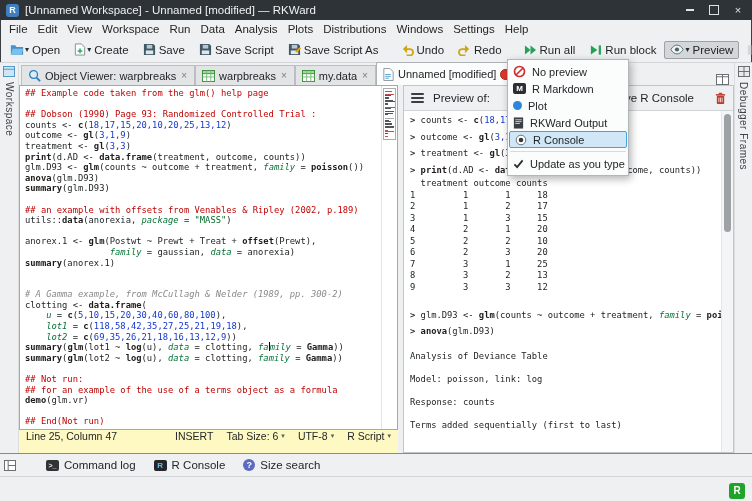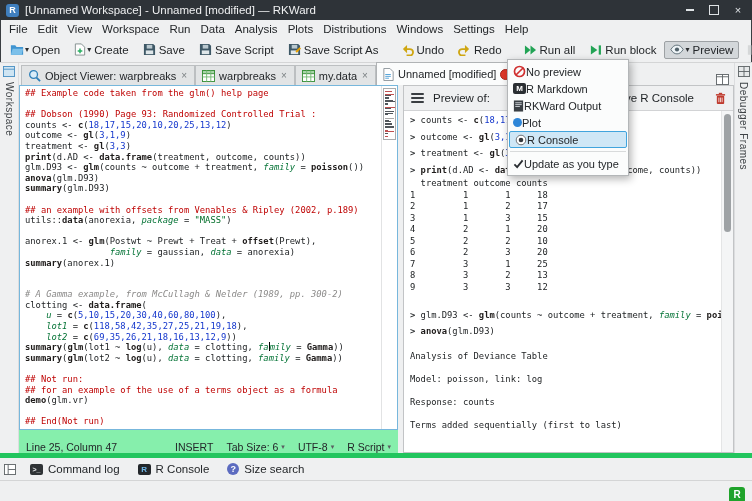--- a/index.html
+++ b/index.html
@@ -70,21 +70,21 @@
 
   .tk-p{color:#1b1e20;}
   .tk-c1{color:#bf0303;}
   .tk-c2{color:#8b8a89;font-style:italic;}
   .tk-f{color:#1f1c1b;font-weight:bold;}
   .tk-n{color:#1336cc;}
   .tk-s{color:#006e28;}
   .tk-a{color:#067437;font-style:italic;}
   .tk-pr{color:#2c2f31;font-weight:bold;}
 
-  .editor-status{height:23px;display:flex;align-items:flex-end;font-size:10.5px;padding:0 7px;background:#86efac;}
+  .editor-status{height:23px;display:flex;align-items:flex-start;font-size:10.5px;padding:0 7px;background:#fef9c3;}
   .st-right{margin-left:auto;display:flex;align-items:center;gap:13px;}
   .st-item{display:flex;align-items:center;gap:3px;white-space:nowrap;}
   .st-caret{font-size:7px;color:#5a5e61;}
 
   .splitter{width:5px;}
 
   
   .preview-col{flex:1;display:flex;flex-direction:column;border:1px solid #c2c4c6;background:#fff;min-width:0;}
   .preview-header{height:24px;background:#eff0f1;border-bottom:1px solid #d2d3d5;display:flex;
     align-items:center;padding:0 7px;gap:9px;font-size:11.5px;}
@@ -94,34 +94,34 @@
   .console-wrap{flex:1;position:relative;overflow:hidden;min-height:0;}
   .console{position:absolute;inset:0 11px 0 0;padding:4px 0 0 6px;font-family:"DejaVu Sans Mono",monospace;
     font-size:8.8px;line-height:11.5px;white-space:pre;overflow:hidden;}
   .cn-line{min-height:11.5px;}
   .cn-cmd{margin:5px 0 2px 0;}
   .cn-cmd.first{margin-top:0;}
   .vscroll{position:absolute;top:0;right:0;bottom:0;width:11px;background:#f4f5f6;border-left:1px solid #e4e5e6;}
   .vthumb{position:absolute;top:3px;left:2px;width:7px;height:118px;background:#9ea2a5;border-radius:4px;}
 
   
-  .bottom-tools{height:22px;background:#eff0f1;border-top:5px solid #22c55e;display:flex;
-    align-items:center;padding:0 4px;gap:10px;font-size:11.5px;}
+  .bottom-tools{height:22px;background:#eff0f1;border-top:1px solid #22c55e;display:flex;
+    align-items:center;padding:0 4px;gap:26px;font-size:11.5px;}
   .bt-btn{display:flex;align-items:center;gap:5px;padding:1px 4px;border-radius:2px;}
 
   
   .statusbar{height:27px;background:#eff0f1;border-top:1px solid #d4d5d6;display:flex;
     align-items:center;padding:0 7px;font-size:11px;color:#26282a;}
   .badge-r{margin-left:auto;width:16px;height:16px;background:#1fa32b;border-radius:3px;color:#fff;
     font-weight:bold;font-size:10px;display:flex;align-items:center;justify-content:center;}
 
   
   .preview-menu{position:absolute;left:507px;top:59px;width:120px;background:#fbfcfc;
     border:1px solid #b3b6b8;box-shadow:2px 3px 8px rgba(0,0,0,.3);padding:3px 0;z-index:50;font-size:11px;}
-  .pm-item{display:flex;align-items:center;gap:0;height:17px;padding:0 8px 0 5px;white-space:nowrap;}
+  .pm-item{display:flex;align-items:center;gap:6px;height:17px;padding:0 8px 0 5px;white-space:nowrap;}
   .pm-item.hl{background:#cfe7f6;border:1px solid #41a4dd;border-radius:2px;margin:0 1px;height:15px;}
   .pm-sep{height:1px;background:#d8dadb;margin:3px 2px;}
   .dot-blue{width:9px;height:9px;border-radius:50%;background:#2e86d8;display:inline-block;}
   .ic-md{width:13px;height:11px;background:#2b2f33;color:#fff;font-size:8px;font-weight:bold;
     border-radius:2px;display:inline-flex;align-items:center;justify-content:center;}
   .ic-term{width:13px;height:11px;background:#2f3336;color:#e8eaec;font-size:7px;font-weight:bold;
     border-radius:2px;display:inline-flex;align-items:center;justify-content:center;}
   .ic-rterm{width:13px;height:11px;background:#23272b;color:#6fb7e8;font-size:8px;font-weight:bold;
     border-radius:2px;display:inline-flex;align-items:center;justify-content:center;}
   .ic-help{width:12px;height:12px;background:#5c6bc0;color:#fff;border-radius:50%;font-size:9px;
@@ -495,33 +495,33 @@
       <span class="pm-label">No preview</span>
     </div>
     <div class="pm-item">
       <span class="ic">
         <span class="ic-md">M</span>
       </span>
       <span class="pm-label">R Markdown</span>
     </div>
     <div class="pm-item">
       <span class="ic">
+        <span class="dot-blue"></span>
+      </span>
+      <span class="pm-label">Plot</span>
+    </div>
+    <div class="pm-item">
+      <span class="ic">
         <svg width="11" height="12" viewBox="0 0 11 13">
           <rect x="0.5" y="0.5" width="10" height="12" fill="#3a3f44"></rect>
           <path d="M2 3h7M2 5h7M2 7h5" stroke="#cfd4d8"></path>
         </svg>
       </span>
       <span class="pm-label">RKWard Output</span>
     </div>
-    <div class="pm-item">
-      <span class="ic">
-        <span class="dot-blue"></span>
-      </span>
-      <span class="pm-label">Plot</span>
-    </div>
     <div class="pm-item hl">
       <span class="ic">
         <svg width="12" height="12" viewBox="0 0 12 12">
           <circle cx="6" cy="6" r="4.8" fill="#fff" stroke="#707478"></circle>
           <circle cx="6" cy="6" r="2.3" fill="#34383c"></circle>
         </svg>
       </span>
       <span class="pm-label">R Console</span>
     </div>
     <div class="pm-sep"></div>

